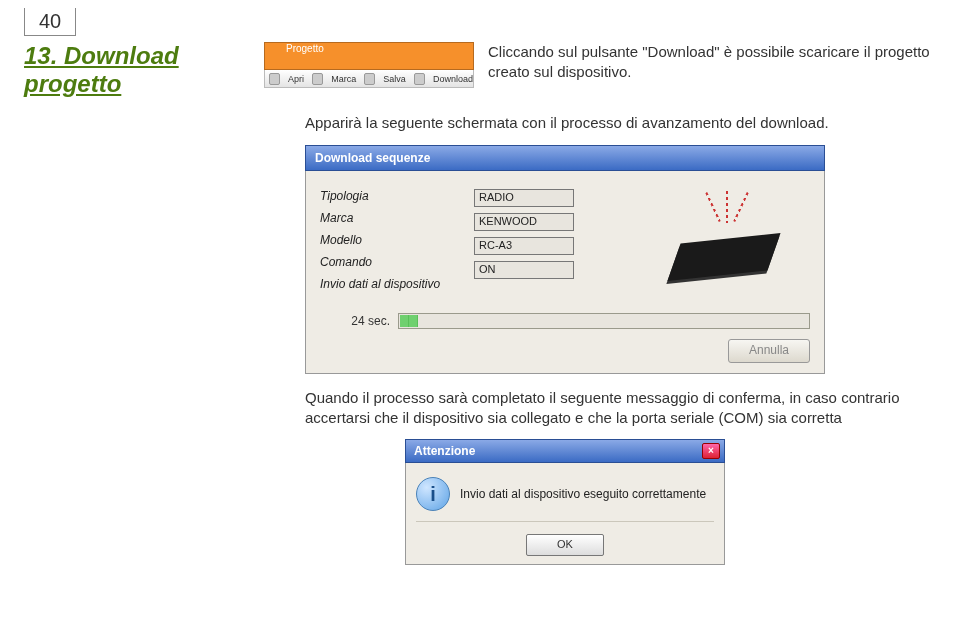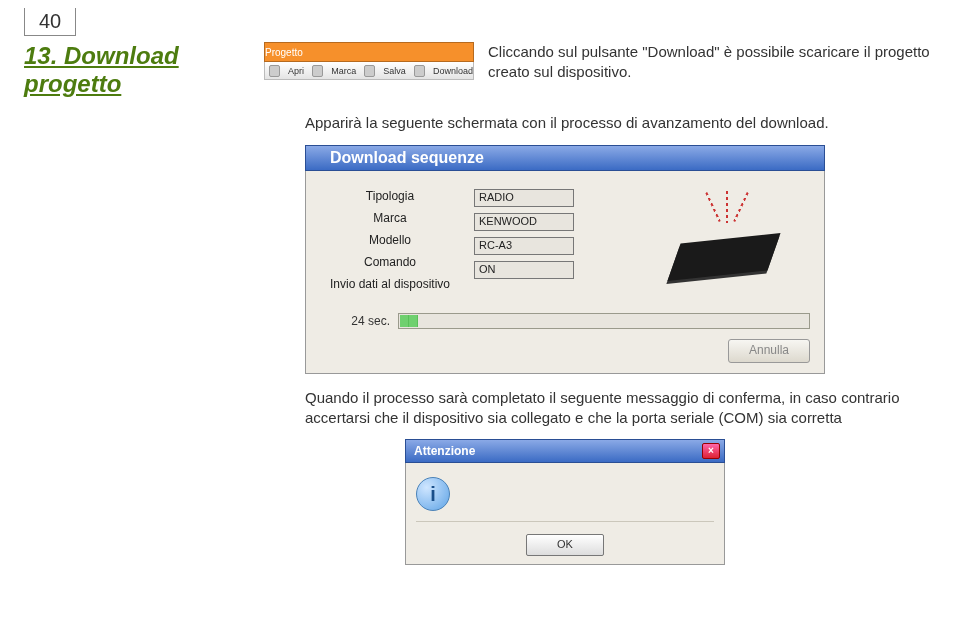--- a/index.html
+++ b/index.html
@@ -42,28 +42,28 @@
     color: #4d7c0f;
     width: 240px;
     text-decoration: underline;
   }
   .toolbar-img {
     width: 210px;
     height: 36px;
     position: relative;
   }
   .toolbar-top {
-    height: 20px;
+    height: 28px;
     background: #f6902b;
     border: 1px solid #b66a1f;
     display: flex;
-    align-items: center;
+    align-items: flex-start;
     font-size: 10px;
     color: #fff;
-    padding-left: 0;
+    padding-left: 21px;
     box-sizing: border-box;
   }
   .toolbar-bot {
     height: 18px;
     background: linear-gradient(#fff,#e4e4e4);
     border: 1px solid #bbb;
     border-top: none;
     display: flex;
     align-items: center;
     font-size: 9px;
@@ -88,44 +88,45 @@
   .dlg-container {
     margin: 4px 0 0 305px;
     width: 520px;
   }
   .dlg-titlebar {
     height: 24px;
     background: linear-gradient(#8aa9e6,#3b6bc4);
     border: 1px solid #2a4e94;
     display: flex;
     align-items: center;
-    padding-left: 24px;
-    font-size: 16px;
+    padding-left: 9px;
+    font-size: 12px;
     color: #fff;
     font-weight: bold;
   }
   .dlg-body {
     border: 1px solid #999;
     border-top: none;
     background: #efece5;
     padding: 18px 14px 10px 14px;
     position: relative;
   }
   .dlg-form {
     display: flex;
     gap: 14px;
   }
   .dlg-labels {
     width: 140px;
-    text-align: center;
+    text-align: left;
     font-size: 12px;
     color: #222;
     display: flex;
     flex-direction: column;
     gap: 8px;
+    font-style: italic;
   }
   .dlg-inputs {
     width: 100px;
     display: flex;
     flex-direction: column;
     gap: 6px;
   }
   .dlg-field {
     height: 18px;
     border: 1px solid #777;
@@ -296,18 +297,19 @@
 <div class="desc-text3">Quando il processo sarà completato il seguente messaggio di conferma, in caso contrario accertarsi che il dispositivo sia collegato e che la porta seriale (COM) sia corretta</div>
 
 <div class="dlg2-container">
   <div class="dlg2-titlebar">
     <span>Attenzione</span>
     <span class="dlg2-close">×</span>
   </div>
   <div class="dlg2-body">
     <div class="dlg2-row">
       <div class="dlg2-icon">i</div>
+      <div class="dlg2-msg">Invio dati al dispositivo eseguito correttamente</div>
     </div>
     <div class="dlg2-btn-row">
       <div class="dlg2-btn">OK</div>
     </div>
   </div>
 </div>
 
 </body></html>

